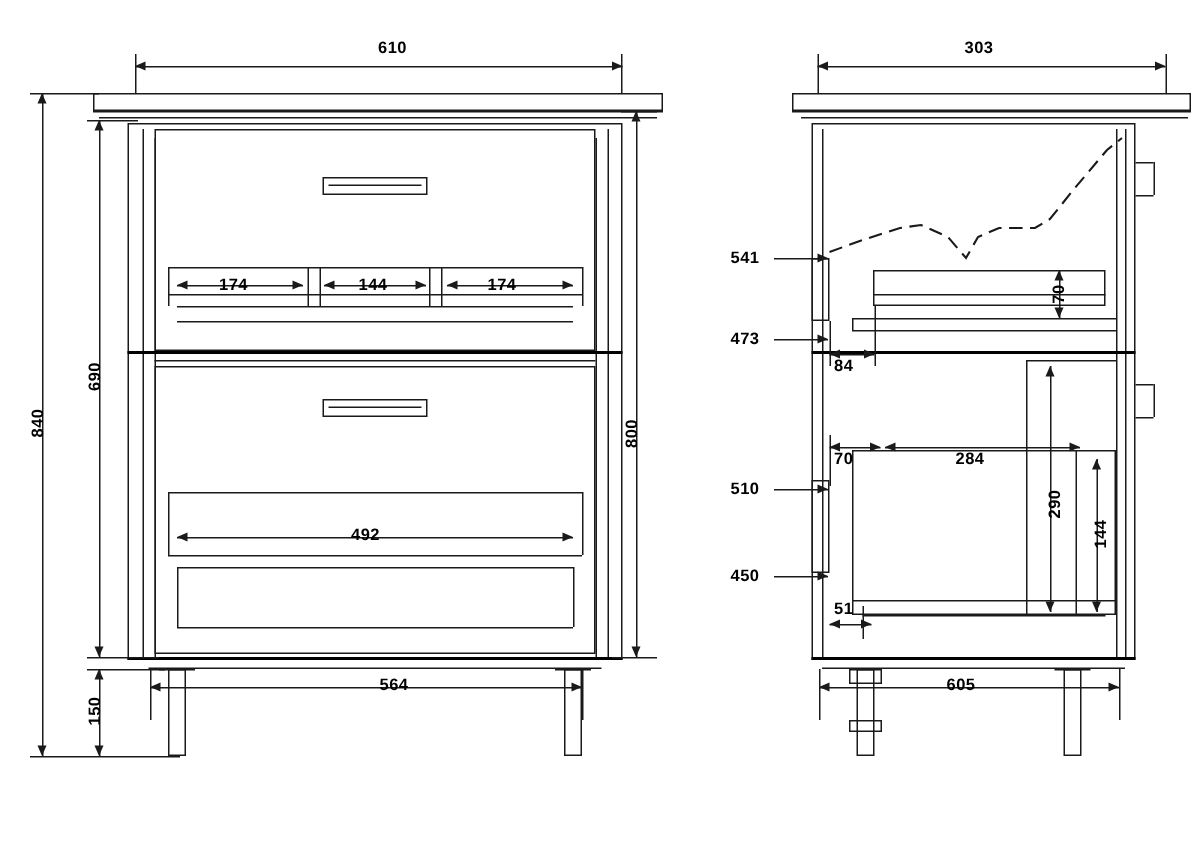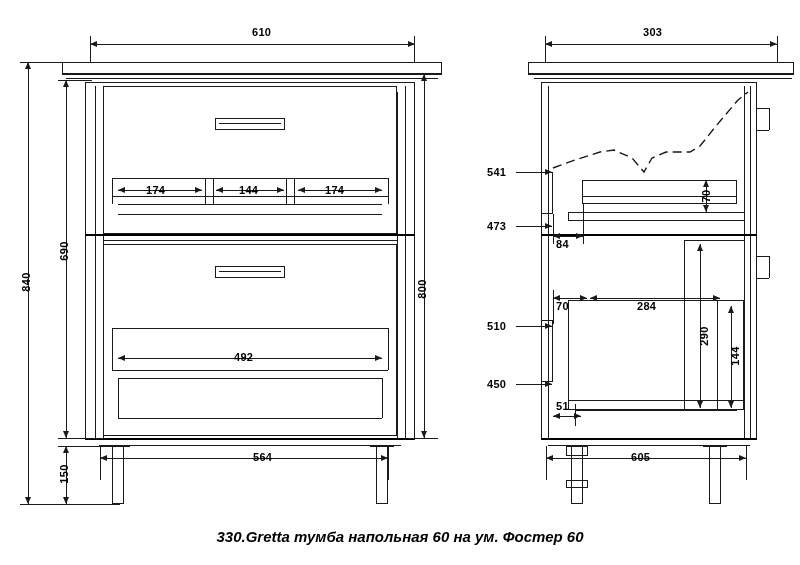--- a/index.html
+++ b/index.html
@@ -312,15 +312,14 @@
   <div class="ln vl" style="left:575px; top:404px; height:22px;"></div>
   <div class="dim-txt" style="left:556px; top:400px;">51</div>
 
   <div class="ln hl" style="left:546px; top:458px; width:200px;"></div>
   <div class="arrowhead ah-l" style="left:546px; top:455px;"></div>
   <div class="arrowhead ah-r" style="left:739px; top:455px;"></div>
   <div class="ln vl" style="left:546px; top:446px; height:34px;"></div>
   <div class="ln vl" style="left:746px; top:446px; height:34px;"></div>
   <div class="dim-txt" style="left:631px; top:451px;">605</div>
 
-  <div class="caption" style="top:528px;">330.Gretta тумба напольная 60 на ум. Фостер 60</div>
 
 </div>
 
 </body></html>

